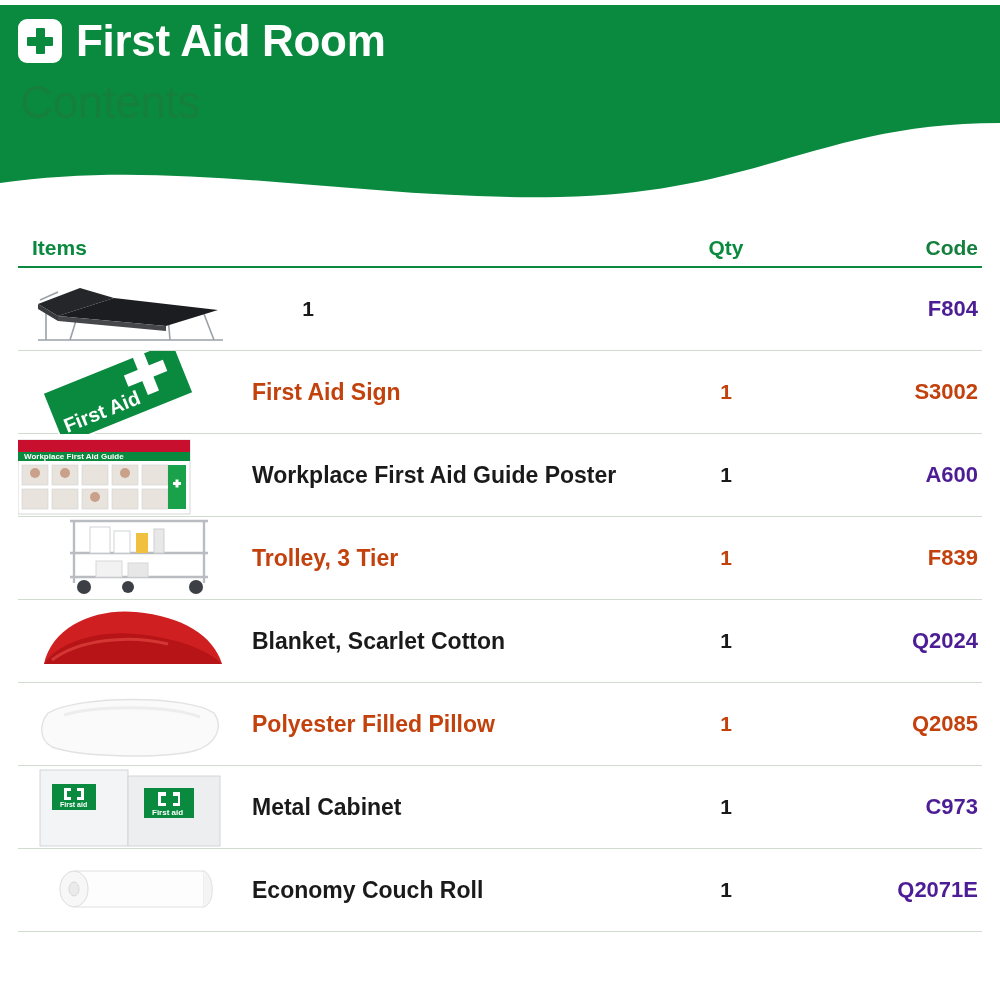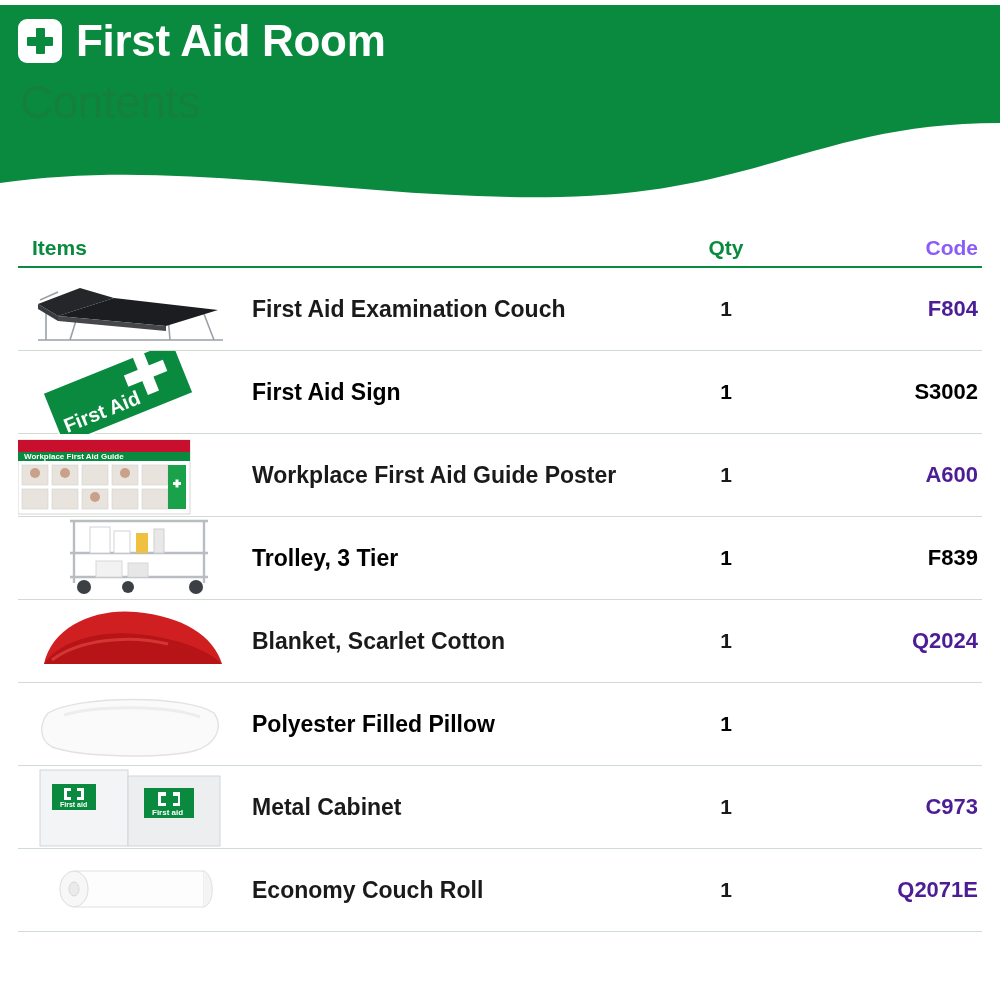--- a/index.html
+++ b/index.html
@@ -105,21 +105,21 @@
     flex: 0 0 120px;
     text-align: center;
     color: #0a8a3f;
     font-size: 21px;
     font-weight: bold;
     margin-top: 39px;
   }
   .col-head .h-code {
     flex: 1 1 auto;
     text-align: right;
-    color: #8b5cf6;
+    color: #15803d;
     font-size: 21px;
     font-weight: bold;
     padding-right: 4px;
   }
 
   .row {
     display: flex;
     align-items: center;
     height: 83px;
     border-bottom: 1px solid #cfdccf;
@@ -145,21 +145,21 @@
     color: #1a1a1a;
   }
   .row .c-code {
     flex: 1 1 auto;
     text-align: right;
     font-size: 22px;
     font-weight: bold;
     color: #4c1d95;
     padding-right: 4px;
   }
-  .row.alt .c-name, .row.alt .c-qty, .row.alt .c-code { color: #000000; }
+  .row.alt .c-name, .row.alt .c-qty, .row.alt .c-code { color: #c2410c; }
 
   
   .thumb { position: absolute; inset: 0; }
 </style>
 </head>
 <body>
 
 <div id="page">
 
   <div class="header">
@@ -193,21 +193,20 @@
               <line x1="186" y1="46" x2="196" y2="72"></line>
             <line x1="20" y1="72" x2="205" y2="72"></line>
             <line x1="22" y1="32" x2="40" y2="24"></line>
           </g>
           <path d="M20,36 L62,20 L96,30 L40,48 Z" fill="#25262a"></path>
           <path d="M40,48 L96,30 L200,42 L148,58 Z" fill="#1c1d21"></path>
           <path d="M40,48 L148,58 L148,63 L40,53 Z" fill="#46474b"></path>
           <path d="M20,36 L40,48 L40,53 L20,41 Z" fill="#3a3b3f"></path>
         </svg>
       </div>
-      <div class="c-name">First Aid Examination Couch</div>
       <div class="c-qty">1</div>
       <div class="c-code">F804</div>
     </div>
 
     <div class="row alt">
       <div class="c-thumb">
         <svg class="thumb" viewBox="0 0 230 83" preserveAspectRatio="xMidYMid meet">
           <g transform="rotate(-22 100 42)">
             <rect x="30" y="14" width="140" height="56" fill="#0a8a3f"></rect>
             <rect x="30" y="14" width="140" height="56" fill="none" stroke="#ffffff" stroke-width="2"></rect>
@@ -306,20 +305,21 @@
 
     <div class="row alt">
       <div class="c-thumb">
         <svg class="thumb" viewBox="0 0 230 83" preserveAspectRatio="xMidYMid meet">
           <path d="M30,30 C60,12 170,12 196,30 C206,44 198,62 176,68 C140,76 62,74 34,64 C20,56 22,40 30,30 Z" fill="#fafafa" stroke="#e2e2e2" stroke-width="1.4"></path>
           <path d="M46,32 C80,22 150,22 182,34" stroke="#ededed" stroke-width="3" fill="none"></path>
         </svg>
       </div>
       <div class="c-name">Polyester Filled Pillow</div>
       <div class="c-qty">1</div>
+      <div class="c-code">Q2085</div>
     </div>
 
     <div class="row">
       <div class="c-thumb">
         <svg class="thumb" viewBox="0 0 230 83" preserveAspectRatio="xMidYMid meet">
           <rect x="22" y="4" width="88" height="76" fill="#f3f4f5" stroke="#d2d5d8"></rect>
           <rect x="110" y="10" width="92" height="70" fill="#eceef0" stroke="#d2d5d8"></rect>
           <rect x="34" y="18" width="44" height="26" fill="#0a8a3f"></rect>
           <rect x="46" y="22" width="20" height="12" fill="#ffffff"></rect>
           <rect x="53" y="20" width="6" height="16" fill="#0a8a3f"></rect>

